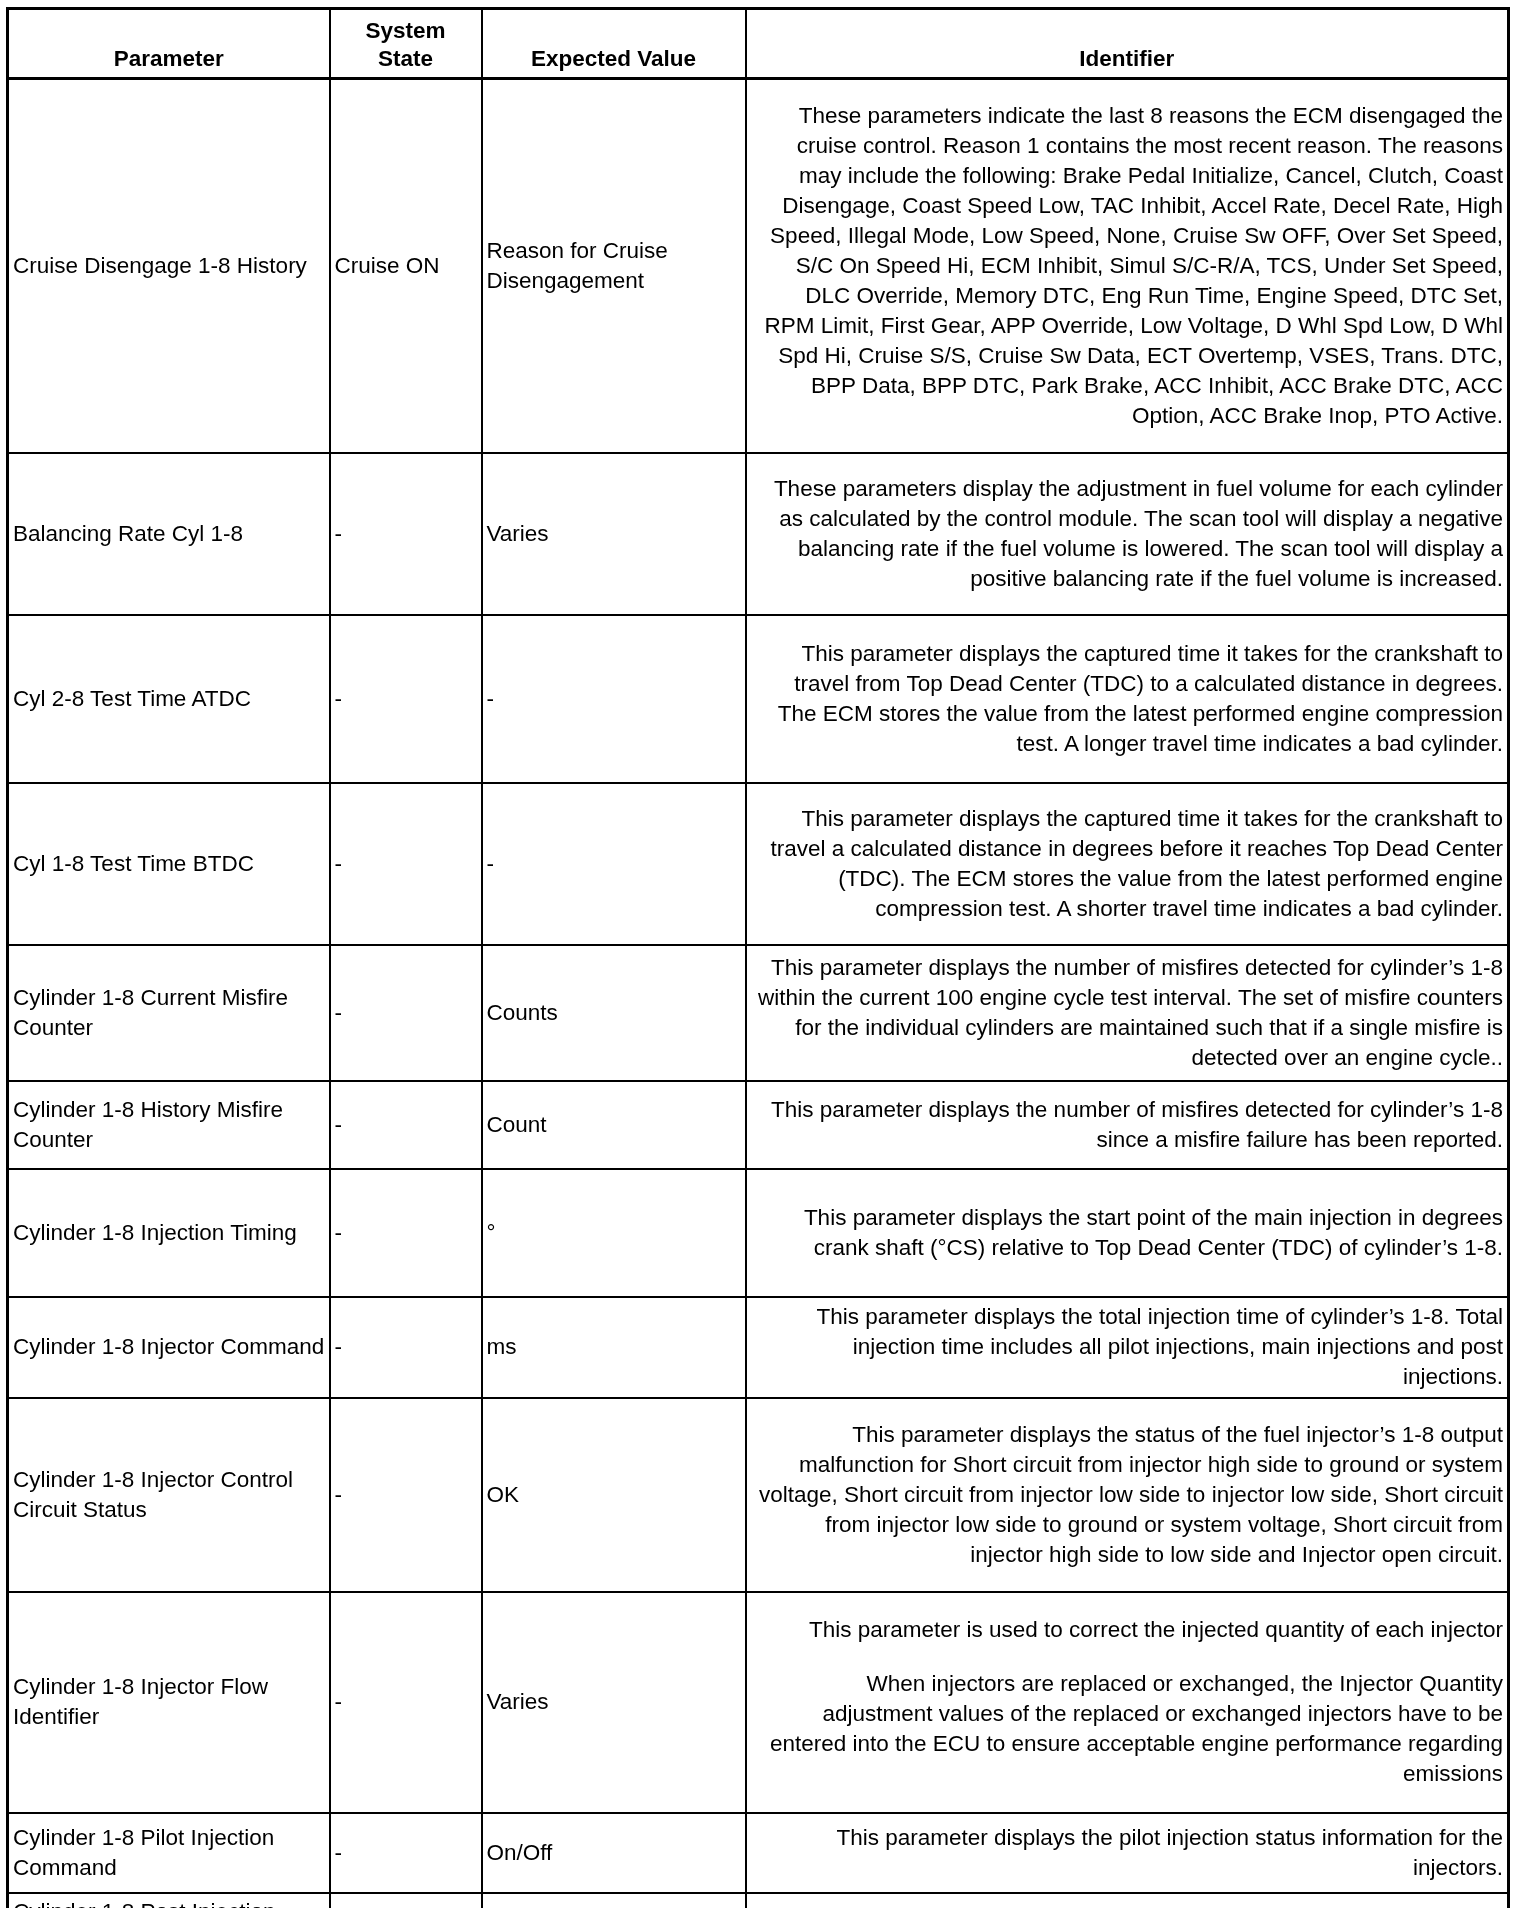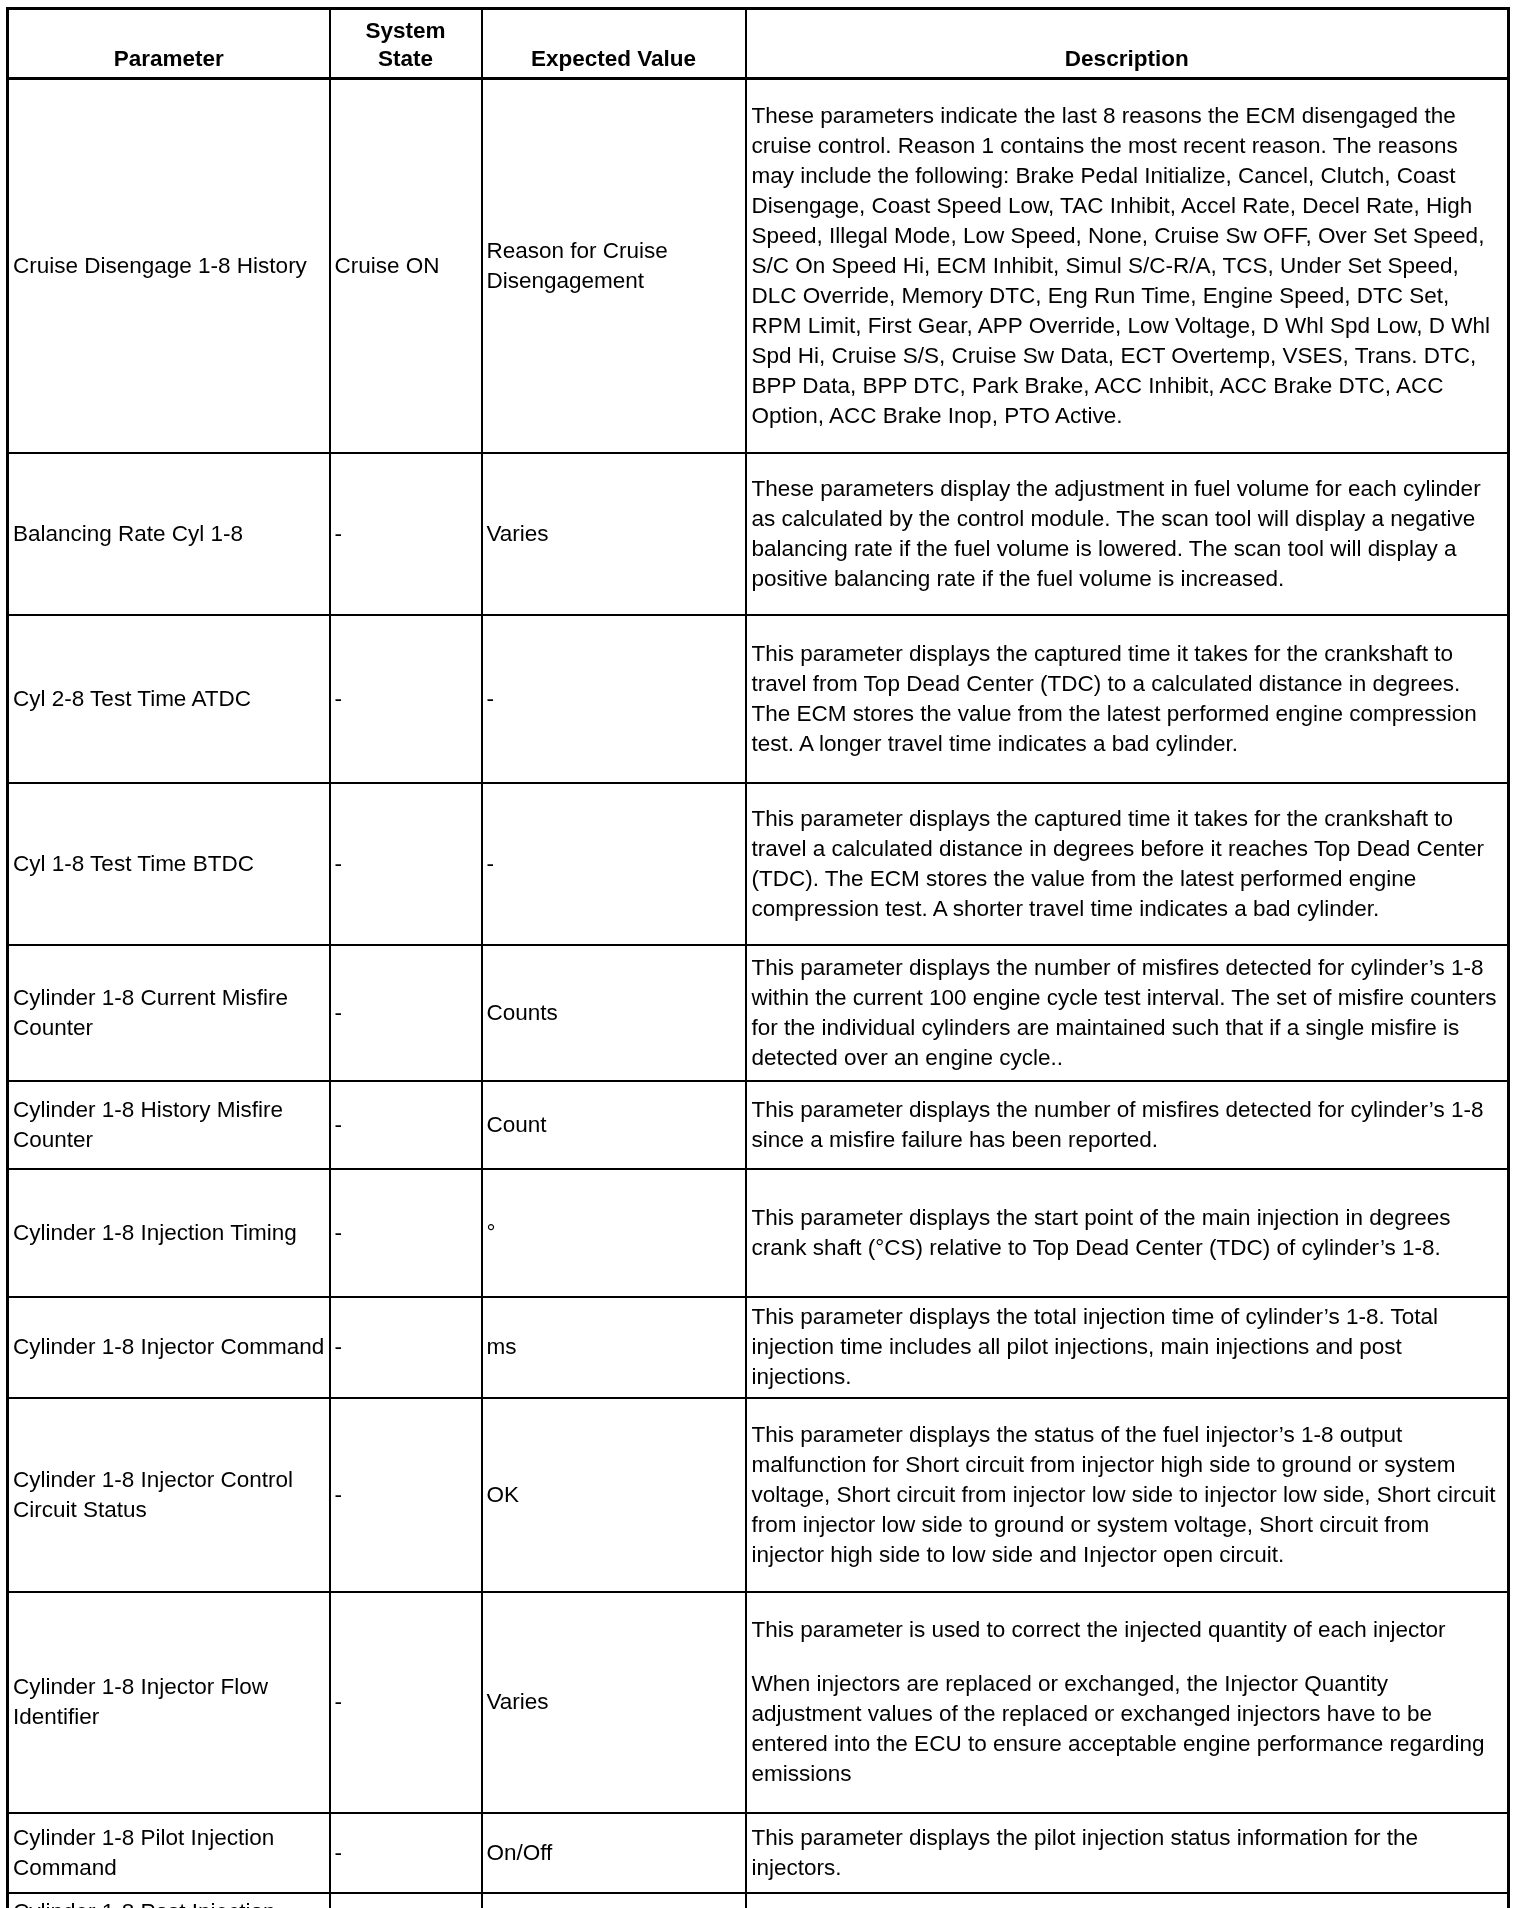--- a/index.html
+++ b/index.html
@@ -23,21 +23,21 @@
   }
   table.param-table th {
     font-weight: bold;
     text-align: center;
     vertical-align: bottom;
     padding-bottom: 4px;
     font-size: 22.5px;
     line-height: 28px;
     border-bottom: 3px solid #000;
   }
-  table.param-table td.desc { padding: 2px 4px 2px 5px; }
+  table.param-table td.desc { padding: 2px 4px 2px 5px; text-align: right; }
   .para-gap { display: block; height: 24px; }
   col.c1 { width: 322px; }
   col.c2 { width: 152px; }
   col.c3 { width: 264px; }
   col.c4 { width: 763px; }
 </style>
 </head>
 <body>
 
 <table class="param-table">
@@ -45,21 +45,21 @@
     <col class="c1">
       <col class="c2">
       <col class="c3">
       <col class="c4">
   </colgroup>
   <thead>
     <tr style="height:70px">
       <th>Parameter</th>
       <th style="padding-left:30px;padding-right:30px">System State</th>
       <th>Expected Value</th>
-      <th>Description</th>
+      <th>Identifier</th>
     </tr>
   </thead>
   <tbody>
     <tr style="height:374px">
       <td>Cruise Disengage 1-8 History</td>
       <td>Cruise ON</td>
       <td>Reason for Cruise Disengagement</td>
       <td class="desc">These parameters indicate the last 8 reasons the ECM disengaged the cruise control. Reason 1 contains the most recent reason. The reasons may include the following: Brake Pedal Initialize, Cancel, Clutch, Coast Disengage, Coast Speed Low, TAC Inhibit, Accel Rate, Decel Rate, High Speed, Illegal Mode, Low Speed, None, Cruise Sw OFF, Over Set Speed, S/C On Speed Hi, ECM Inhibit, Simul S/C-R/A, TCS, Under Set Speed, DLC Override, Memory DTC, Eng Run Time, Engine Speed, DTC Set, RPM Limit, First Gear, APP Override, Low Voltage, D Whl Spd Low, D Whl Spd Hi, Cruise S/S, Cruise Sw Data, ECT Overtemp, VSES, Trans. DTC, BPP Data, BPP DTC, Park Brake, ACC Inhibit, ACC Brake DTC, ACC Option, ACC Brake Inop, PTO Active.</td>
     </tr>
     <tr style="height:162px">

